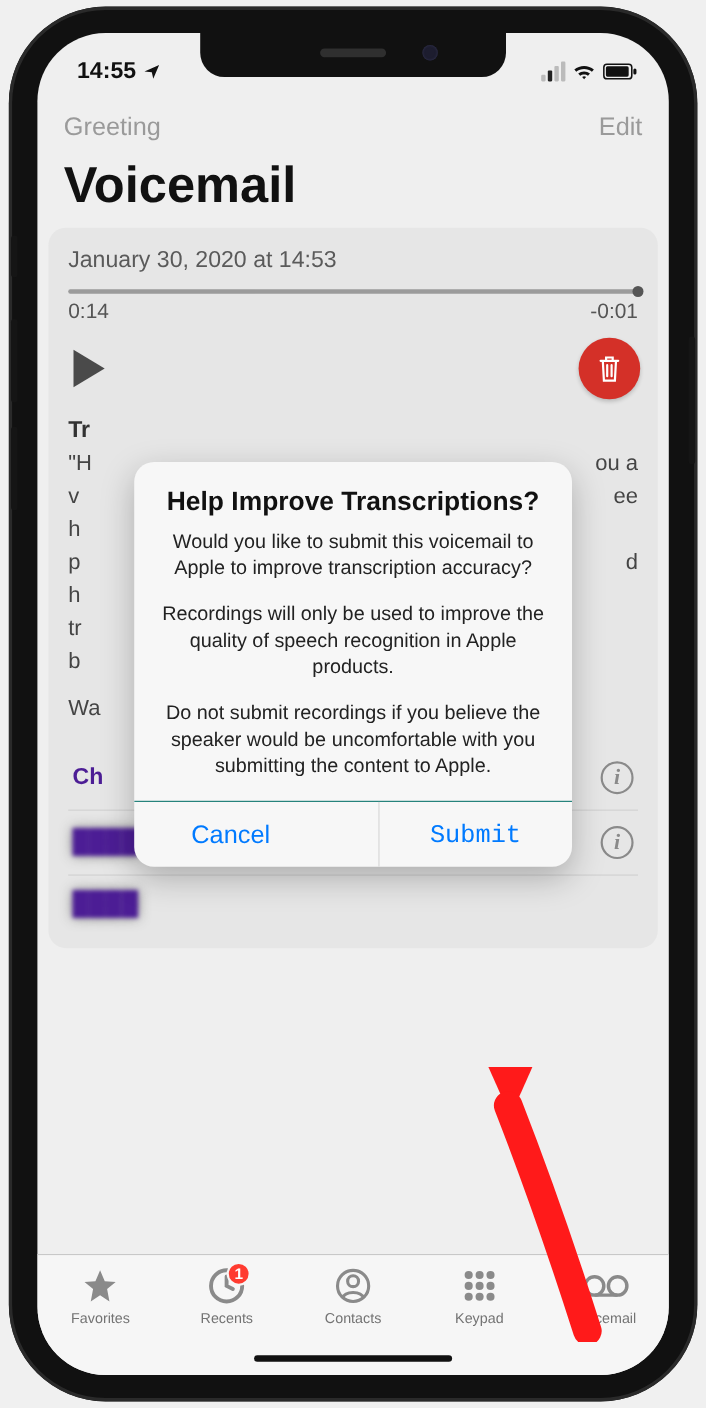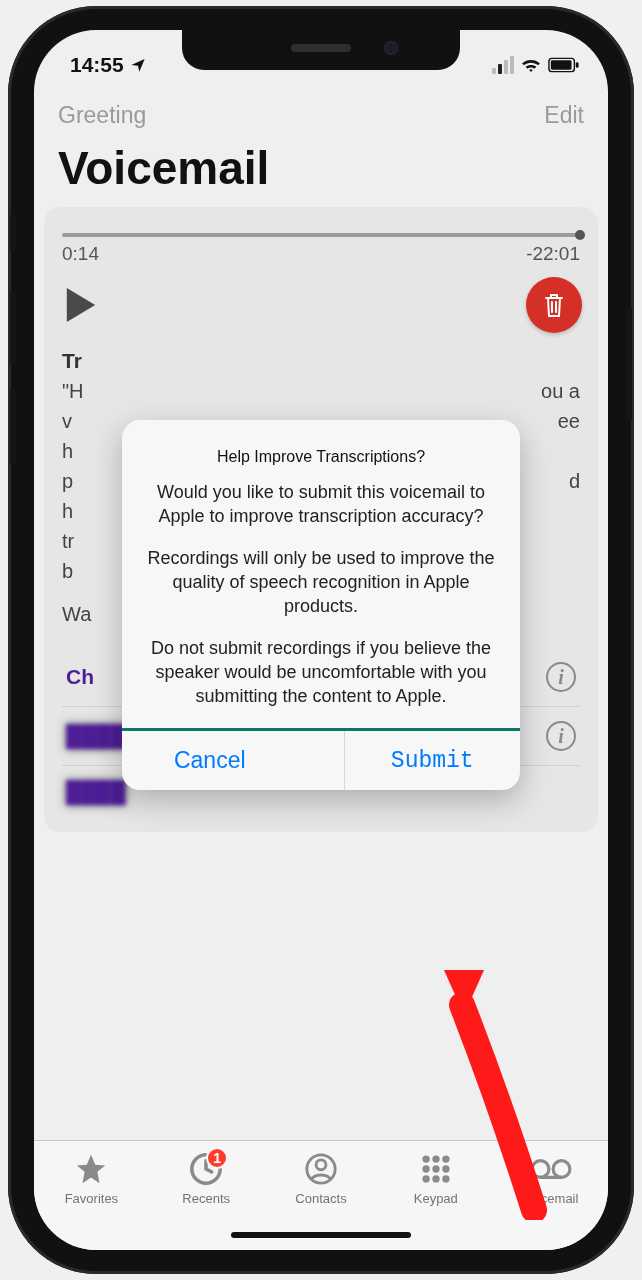--- a/index.html
+++ b/index.html
@@ -125,24 +125,24 @@
   .dimmer { position:absolute; inset:0; background: rgba(0,0,0,0.0); z-index:20; }
   .modal {
     position:absolute; z-index:30;
     left:88px; top:390px; width:398px;
     background:#f7f7f7; border-radius:18px;
     box-shadow: 0 10px 30px rgba(0,0,0,0.25);
     overflow:hidden;
     text-align:center;
   }
   .modal .body { padding:22px 20px 20px; }
-  .modal h2 { font-size:16px; font-weight:400; color:#111; line-height:30px; margin-bottom:8px; }
+  .modal h2 { font-size:24px; font-weight:700; color:#111; line-height:30px; margin-bottom:8px; }
   .modal p { font-size:18px; color:#222; line-height:24px; margin-bottom:18px; }
   .modal p:last-of-type { margin-bottom:0; }
-  .modal .btn-row { display:flex; border-top:3px solid #0f766e;gap:46px; }
+  .modal .btn-row { display:flex; border-top:1px solid #0f766e;gap:46px; }
   .modal .btn {
     flex:1; padding:16px 0; font-size:23px; color:#007aff; background:transparent; border:none;
   }
   .modal .btn + .btn { border-left:1px solid #d6d6d6; font-weight:400;font-family:Liberation Mono, monospace; }
   
   .anno-arrow {
     position:absolute; z-index:70;
     left:370px; top:930px; width:160px; height:260px;
     pointer-events:none;
   }
@@ -193,26 +193,27 @@
       </div>
     </div>
 
     <div class="nav-row">
       <span>Greeting</span>
       <span>Edit</span>
     </div>
     <div class="big-title">Voicemail</div>
 
     <div class="voicemail-card">
+      <div class="vm-date">January 30, 2020 at 14:53</div>
       <div class="track">
         <div class="playhead"></div>
       </div>
       <div class="time-row">
         <span>0:14</span>
-        <span>-22:01</span>
+        <span>-0:01</span>
       </div>
       <div class="controls-row">
         <span class="play-icon">
           <svg width="34" height="40" viewBox="0 0 24 28">
               <path d="M2 2 L22 14 L2 26 Z" fill="#4a4a4a"></path>
             </svg>
         </span>
         <div class="delete-btn">
           <span>
             <svg width="24" height="26" viewBox="0 0 24 26">

